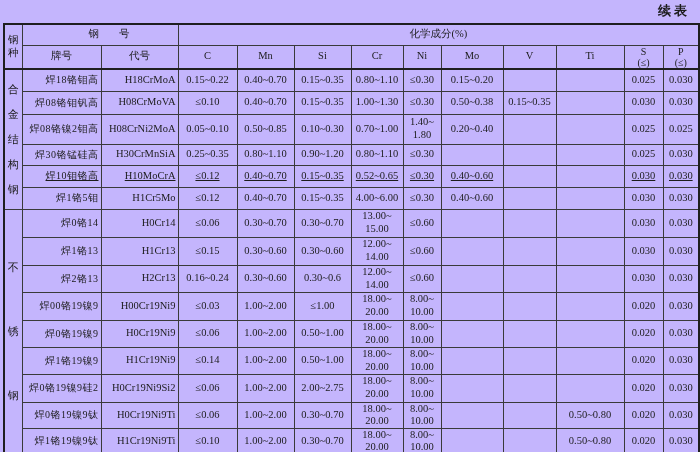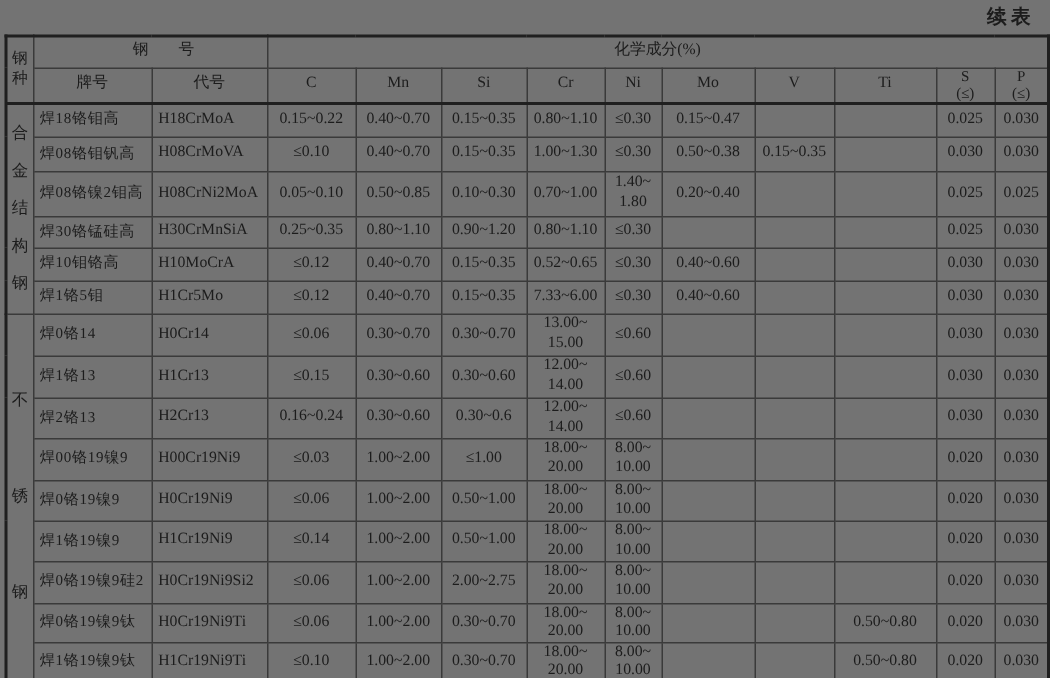--- a/index.html
+++ b/index.html
@@ -1,21 +1,21 @@
 <!DOCTYPE html>
 <html><head>
 <meta charset="utf-8">
 <style>
   * { box-sizing: border-box; margin: 0; padding: 0; }
   html, body { background: #e9e8e4; }
   .page {
     position: relative;
     width: 700px;
     height: 452px;
-    background: #737373;
+    background: #c4b5fd;
     font-family: "Liberation Serif", "DejaVu Serif", serif;
     color: #1c1c1c;
     overflow: hidden;
   }
   .continued {
     position: absolute;
     top: 2px;
     right: 10px;
     font-size: 13px;
     letter-spacing: 3px;
@@ -39,41 +39,41 @@
     font-weight: normal;
     line-height: 1.2;
     white-space: pre-line;
     overflow: hidden;
   }
   .comp thead tr.h1 { height: 21px; margin-left: 24px; }
   .comp thead tr.h2 { height: 24px; }
   .comp thead { border-bottom: 2px solid #1f1f1f; }
   .comp th.steel-no-h { letter-spacing: 20px; text-indent: 20px; padding-left: 20px; }
   .comp th.sp-h { font-size: 10px; line-height: 1.1; }
-  .comp td.left { text-align: left; padding-left: 4px; }
+  .comp td.left { text-align: right; padding-left: 4px; }
   .comp td.brand { font-size: 10px; letter-spacing: 0.5px; }
   .comp td.code { font-size: 10.5px; }
   .comp td.group-cell { position: relative; padding: 0; }
   .vert {
     position: absolute;
     inset: 0;
     display: flex;
     flex-direction: column;
     justify-content: space-evenly;
     align-items: center;
     font-size: 11px;
     line-height: 1;
   }
   
   .comp tbody tr { height: 27px; }
   .comp tbody tr:nth-child(1) { height: 22px; }
   .comp tbody tr:nth-child(2) { height: 23px; }
   .comp tbody tr:nth-child(3) { height: 30px; }
   .comp tbody tr:nth-child(4) { height: 21px; }
-  .comp tbody tr:nth-child(5) { height: 22px; }
+  .comp tbody tr:nth-child(5) { height: 22px; text-decoration: underline; }
   .comp tbody tr:nth-child(6) { height: 22px; }
   .comp tbody tr:nth-child(7) { height: 28px; }
   .comp tbody tr:nth-child(8) { height: 28px; padding-left: 16px; }
   .comp tbody tr:nth-child(10) { height: 28px; }
   .comp tbody tr:nth-child(13) { height: 28px; font-family: Liberation Serif, serif; }
   .comp tbody tr:nth-child(14) { height: 23px; }
 </style>
 </head>
 <body>
 
@@ -122,21 +122,21 @@
     <tbody>
         <tr>
           <td class="group-cell" rowspan="6"><div class="vert"><span>合</span><span>金</span><span>结</span><span>构</span><span>钢</span></div></td>
           <td class="left brand">焊18铬钼高</td>
           <td class="left code">H18CrMoA</td>
           <td>0.15~0.22</td>
           <td>0.40~0.70</td>
           <td>0.15~0.35</td>
           <td>0.80~1.10</td>
           <td>≤0.30</td>
-          <td>0.15~0.47</td>
+          <td>0.15~0.20</td>
           <td></td>
           <td></td>
           <td>0.025</td>
           <td>0.030</td>
         </tr>
         <tr>
           <td class="left brand">焊08铬钼钒高</td>
           <td class="left code">H08CrMoVA</td>
           <td>≤0.10</td>
           <td>0.40~0.70</td>
@@ -191,21 +191,21 @@
           <td></td>
           <td>0.030</td>
           <td>0.030</td>
         </tr>
         <tr>
           <td class="left brand">焊1铬5钼</td>
           <td class="left code">H1Cr5Mo</td>
           <td>≤0.12</td>
           <td>0.40~0.70</td>
           <td>0.15~0.35</td>
-          <td>7.33~6.00</td>
+          <td>4.00~6.00</td>
           <td>≤0.30</td>
           <td>0.40~0.60</td>
           <td></td>
           <td></td>
           <td>0.030</td>
           <td>0.030</td>
         </tr>
         <tr>
           <td class="group-cell" rowspan="9"><div class="vert"><span>不</span><span>锈</span><span>钢</span></div></td>
           <td class="left brand">焊0铬14</td>

